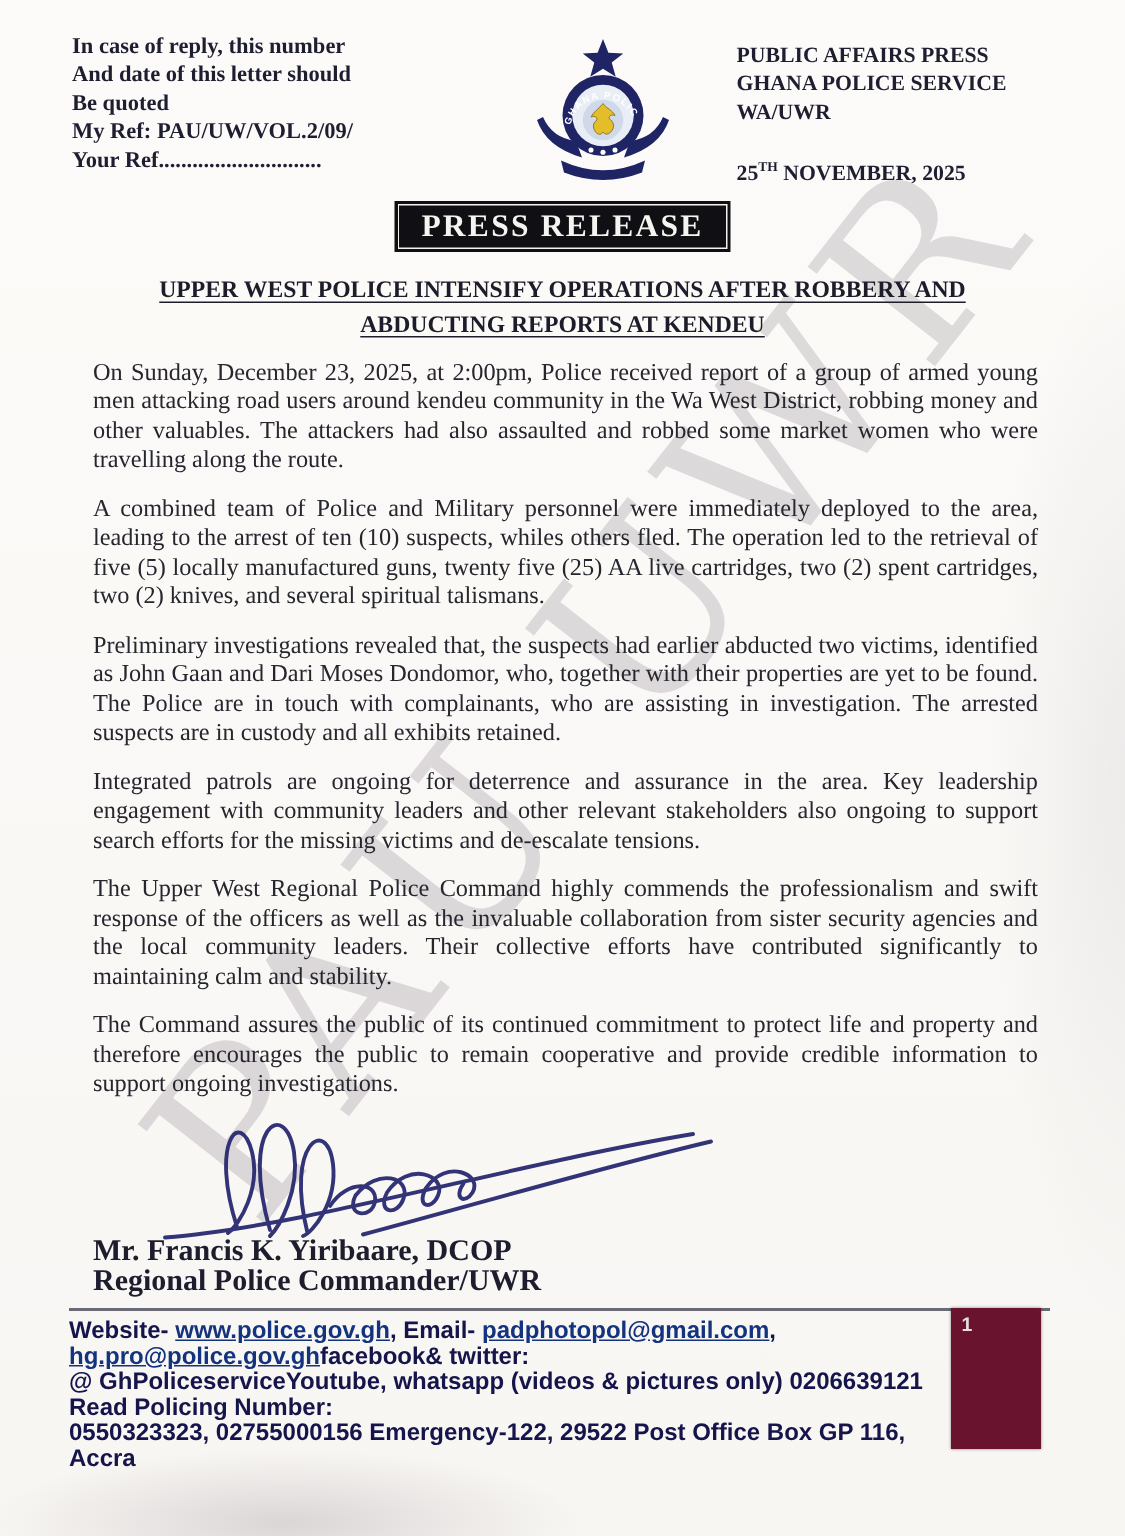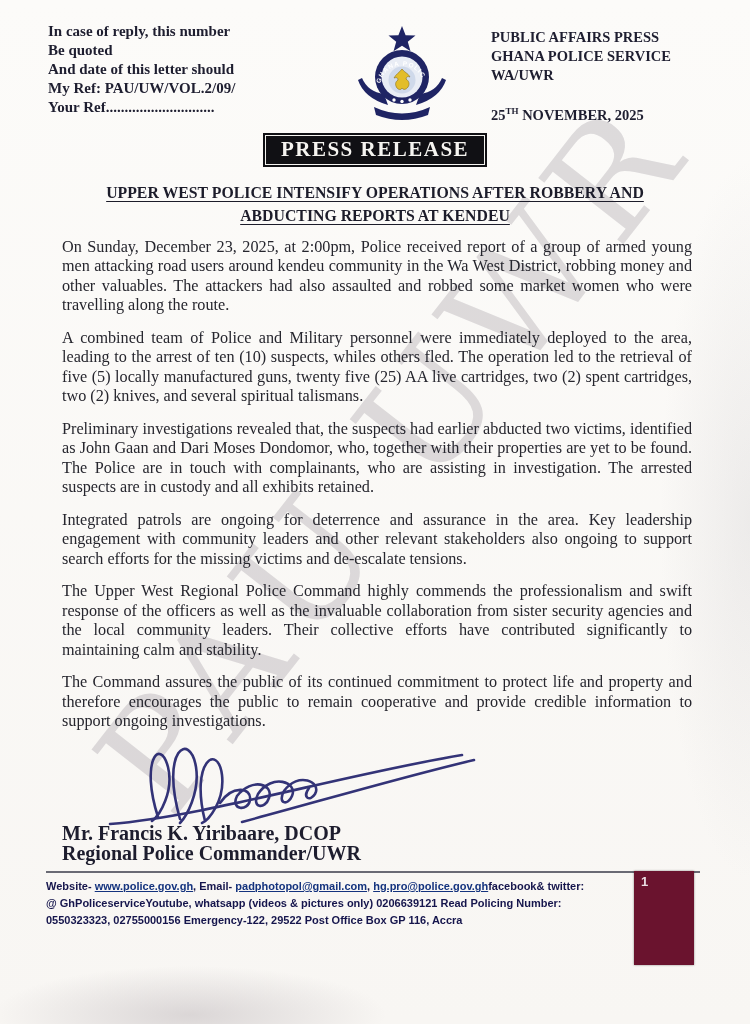--- a/index.html
+++ b/index.html
@@ -93,21 +93,21 @@
   
   .footer{
     position:relative;z-index:2;
     margin:8px 50px 0 46px;
     border-top:2px solid #6a6a74;
     padding-top:5px;
   }
   .footer-text{
     width:578px;
     font-family:"Liberation Sans", sans-serif;
-    font-weight:bold;font-size:11px;line-height:17px;
+    font-weight:bold;font-size:16px;line-height:17px;
     color:#15154c;
   }
   .footer-text .link{text-decoration:underline;color:#14337e;}
   .page-num-box{
     position:absolute;top:-2px;right:6px;
     width:60px;height:94px;
     background:#6a132e;
     box-shadow:0 0 2px rgba(0,0,0,0.45);
   }
   .page-num{
@@ -119,22 +119,22 @@
 </head>
 <body>
 
 <div class="page">
 
   <div class="watermark">PAU UWR</div>
 
   <div class="header">
     <div class="ref-block">
       <div>In case of reply, this number</div>
+      <div>And date of this letter should</div>
       <div>Be quoted</div>
-      <div>And date of this letter should</div>
       <div><span>My Ref: </span><span>PAU/UW/VOL.2/09/</span></div>
       <div>Your Ref.............................</div>
     </div>
 
     <svg class="crest" viewBox="0 0 104 100">
 
       <polygon points="52,2 55.6,11.2 65.5,11.6 57.8,17.7 60.5,27.2 52,21.8 43.5,27.2 46.2,17.7 38.5,11.6 48.4,11.2" fill="#1f2464"></polygon>
 
       <path d="M8,56 Q14,74 38,81 L34,70 Q18,68 12,54 Z" fill="#1f2464"></path>
       <path d="M96,56 Q90,74 66,81 L70,70 Q86,68 92,54 Z" fill="#1f2464"></path>

